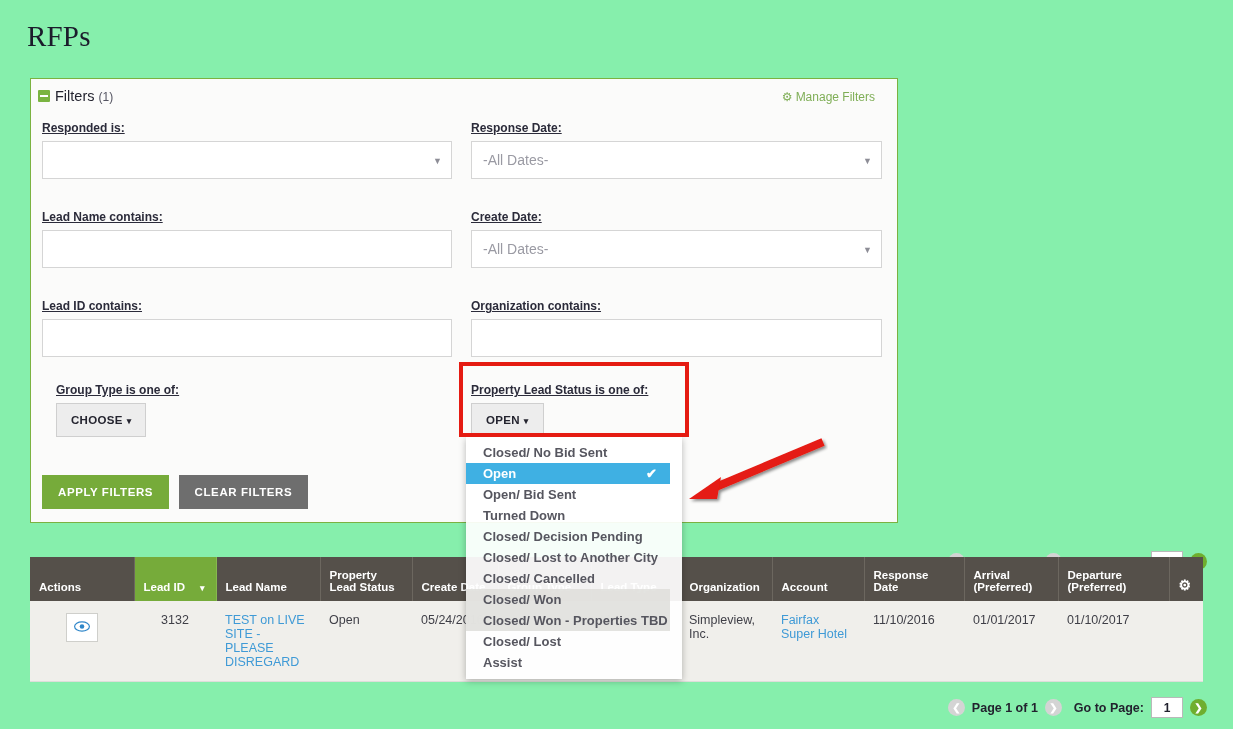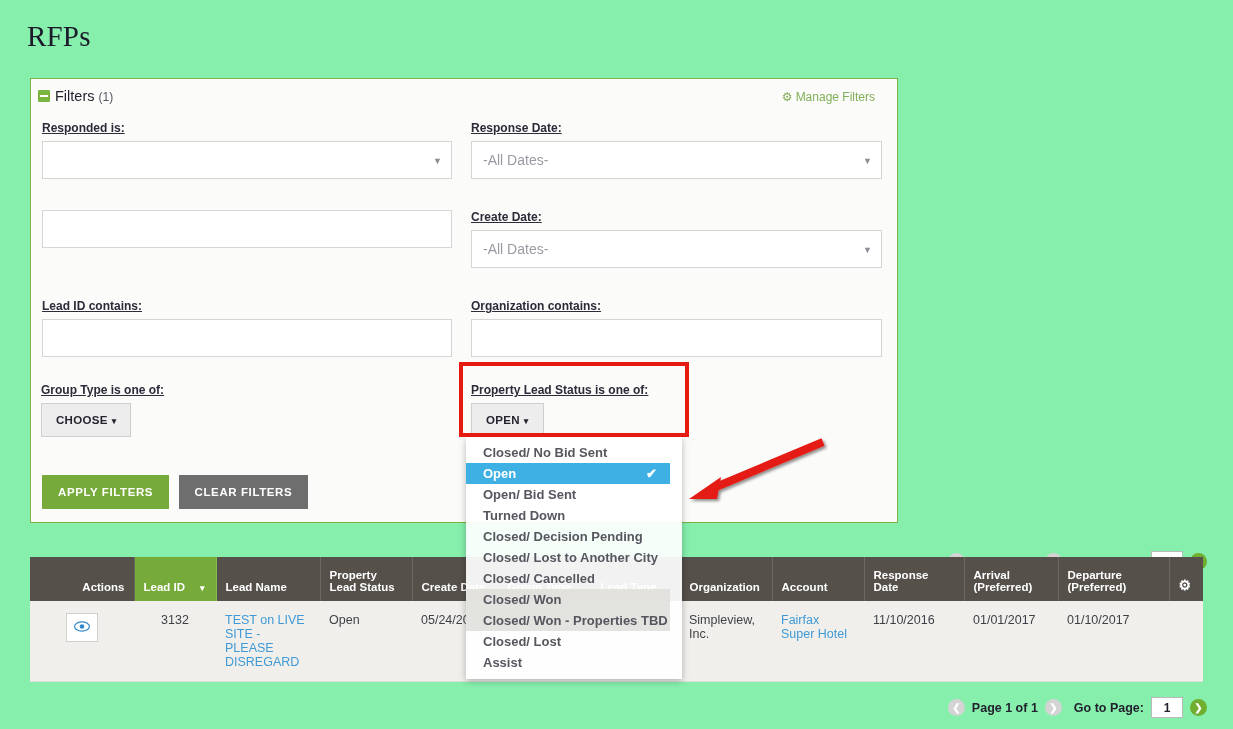--- a/index.html
+++ b/index.html
@@ -284,21 +284,21 @@
     padding: 8px 9px;
     vertical-align: bottom;
     border-right: 1px solid #6c675f;
     height: 44px;
     box-sizing: border-box;
   }
   table.results th.sorted {
     background: #76ab3a;
     border-right: 1px solid #86b94e;
   }
-  table.results th.center { text-align: right; }
+  table.results th.center { text-align: left; }
   table.results th:last-child { border-right: none; }
   .sort-caret {
     float: right;
     font-size: 9px;
     margin-top: 2px;
     margin-right: 2px;
   }
   .gear-col { width: 34px; text-align: center; }
   .gear-col .gear-glyph-w {
     font-size: 14px;
@@ -349,20 +349,21 @@
 
     <div class="field" style="left:11px; top:42px; width:410px;">
       <div class="field-label">Responded is:</div>
       <div class="field-select">
         <input class="field-input" readonly="" value="" style="">
         <span class="select-caret">▼</span>
       </div>
     </div>
 
     <div class="field" style="left:11px; top:131px; width:410px;">
+      <div class="field-label">Lead Name contains:</div>
       <input class="field-input" value="" style="">
     </div>
 
     <div class="field" style="left:11px; top:220px; width:410px;">
       <div class="field-label">Lead ID contains:</div>
       <input class="field-input" value="" style="">
     </div>
 
     <div class="field" style="left:440px; top:42px; width:411px;">
       <div class="field-label">Response Date:</div>
@@ -378,21 +379,21 @@
         <input class="field-input placeholder-text" readonly="" value="-All Dates-" style="">
         <span class="select-caret">▼</span>
       </div>
     </div>
 
     <div class="field" style="left:440px; top:220px; width:411px;">
       <div class="field-label">Organization contains:</div>
       <input class="field-input" value="" style="">
     </div>
 
-    <div class="field" style="left:10px; top:304px; width:220px;">
+    <div class="field" style="left:25px; top:304px; width:220px;">
       <div class="field-label">Group Type is one of:</div>
       <div class="dd-button">
         <span>CHOOSE</span><span class="caret">▾</span>
       </div>
     </div>
 
     <div class="field" style="left:440px; top:304px; width:230px;">
       <div class="field-label">Property Lead Status is one of:</div>
       <div class="dd-button">
         <span>OPEN</span><span class="caret">▾</span>

